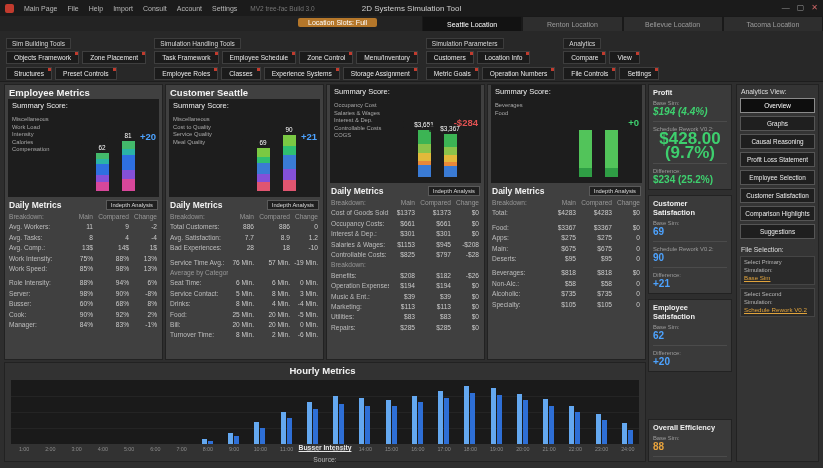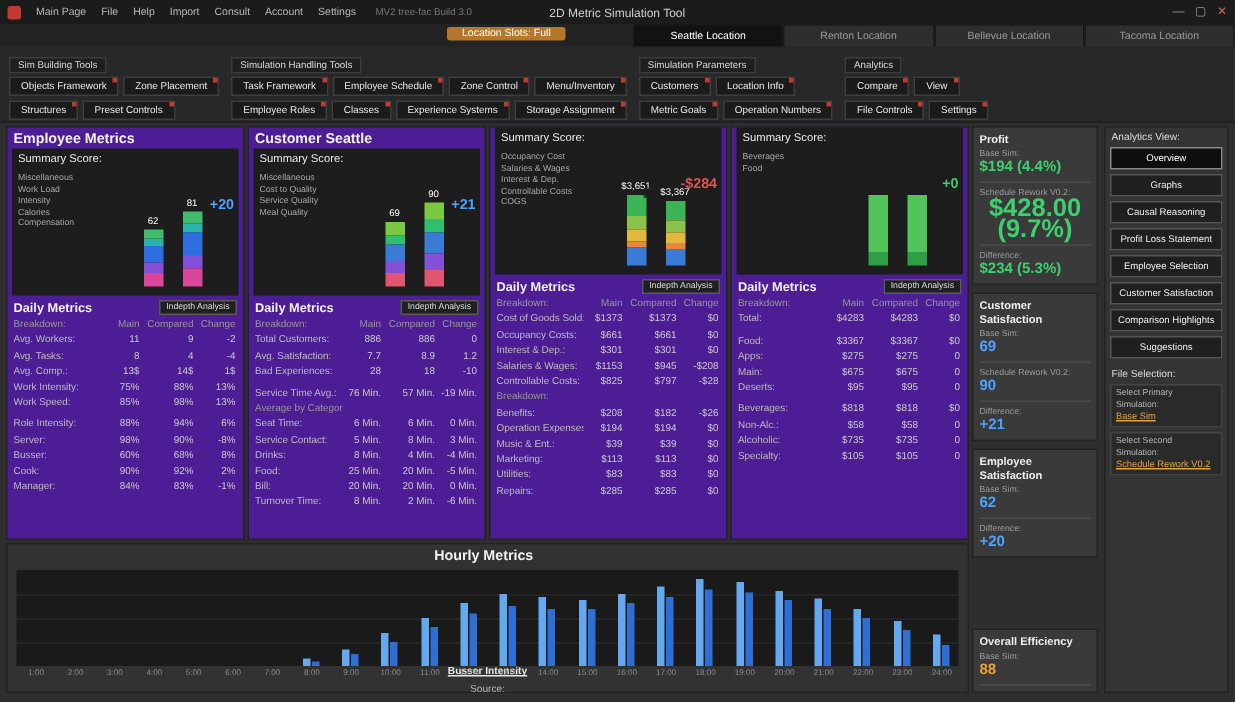--- a/index.html
+++ b/index.html
@@ -25,21 +25,21 @@
   .tab{flex:1;display:flex;align-items:center;justify-content:center;font-size:7px;color:#9c9c9c;background:#2e2e2e;border:1px solid #191919;border-bottom:none;}
   .tab.active{background:#121212;color:#fff;}
   
   .toolbar{position:absolute;top:31px;left:0;right:0;height:51px;background:#282828;display:flex;gap:8px;padding:1px 6px 2px 6px;border-bottom:1px solid #1d1d1d;z-index:3;}
   .tgroup{flex:0 0 auto;}
   .tgroup-title{display:inline-block;font-size:6.5px;color:#d8d8d8;background:#1f1f1f;border:1px solid #3c3c3c;padding:1px 5px;margin:1px 0 2px 0;}
   .trow{display:flex;gap:3px;margin-bottom:3px;}
   .tbtn{position:relative;background:#1b1b1b;border:1px solid #3e3e3e;color:#e8e8e8;font-size:6.6px;padding:2px 7px;white-space:nowrap;cursor:default;}
   .tbtn::after{content:"";position:absolute;top:0;right:0;width:3px;height:3px;background:#c23b2e;}
   
-  .panel{position:absolute;top:84px;width:159px;height:276px;background:#4c1d95;border:1px solid #222;}
+  .panel{position:absolute;top:84px;width:159px;height:276px;background:#404040;border:1px solid #222;}
   .panel-title{font-size:9.5px;font-weight:bold;color:#f2f2f2;padding:2px 4px 1px 4px;}
   .chart-box{position:relative;margin:0 3px;height:98px;background:#1d1d1d;overflow:hidden;}
   .summary-label{position:absolute;top:2px;left:4px;font-size:7.5px;color:#ececec;}
   .legend{position:absolute;top:17px;left:4px;}
   .legend-item{font-size:5.8px;color:#a8a8a8;line-height:7.6px;white-space:nowrap;}
   .sbar{position:absolute;bottom:6px;width:13px;display:flex;flex-direction:column;}
   .seg{width:100%;}
   .bar-value{position:absolute;width:42px;text-align:center;font-size:6.4px;color:#fff;background:rgba(30,30,30,.75);padding:0 1px;border-radius:1px;}
   .change-label{position:absolute;right:3px;top:32px;font-size:9.5px;font-weight:bold;}
   .daily-header{display:flex;justify-content:space-between;align-items:center;padding:3px 4px 2px 4px;}
@@ -95,21 +95,21 @@
   <div style="display:flex">
       <span class="menu-item">Main Page</span>
       <span class="menu-item">File</span>
       <span class="menu-item">Help</span>
       <span class="menu-item">Import</span>
       <span class="menu-item">Consult</span>
       <span class="menu-item">Account</span>
       <span class="menu-item">Settings</span>
     </div>
   <span class="version">MV2 tree-fac Build 3.0</span>
-  <div class="title-center">2D Metric Simulation Tool</div>
+  <div class="title-center">2D Systems Simulation Tool</div>
   <div class="win-controls">
       <span class="win-btn minimize">—</span>
       <span class="win-btn maximize">▢</span>
       <span class="win-btn close">✕</span>
     </div>
 </div>
 
 <div class="locbar">
   <div class="slots-badge">Location Slots: Full</div>
   <div class="tabbar">
@@ -560,29 +560,29 @@
         </div>
       </div>
     </div>
   </div>
 
 <div class="pcol">
     <div class="pblock">
       <div class="pblock-title">Profit</div>
       <div>
         <div class="pentry-label">Base Sim:</div>
-        <div class="pentry-value" style="color: rgb(62, 207, 110);">$194 (4.4%)</div>
+        <div class="pentry-value" style="color: rgb(62, 207, 110); font-style: italic;">$194 (4.4%)</div>
       </div>
       <div class="pdiv">
         <div class="pentry-label">Schedule Rework V0.2:</div>
         <div class="pentry-value plarge" style="color: rgb(62, 207, 110);">$428.00 (9.7%)</div>
       </div>
       <div class="pdiv">
         <div class="pentry-label">Difference:</div>
-        <div class="pentry-value" style="color: rgb(62, 207, 110);">$234 (5.3%)</div>
+        <div class="pentry-value" style="color: rgb(62, 207, 110);">$234 (25.2%)</div>
       </div>
     </div>
     <div class="pblock">
       <div class="pblock-title">Customer Satisfaction</div>
       <div>
         <div class="pentry-label">Base Sim:</div>
         <div class="pentry-value" style="color: rgb(77, 163, 255);">69</div>
       </div>
       <div class="pdiv">
         <div class="pentry-label">Schedule Rework V0.2:</div>

